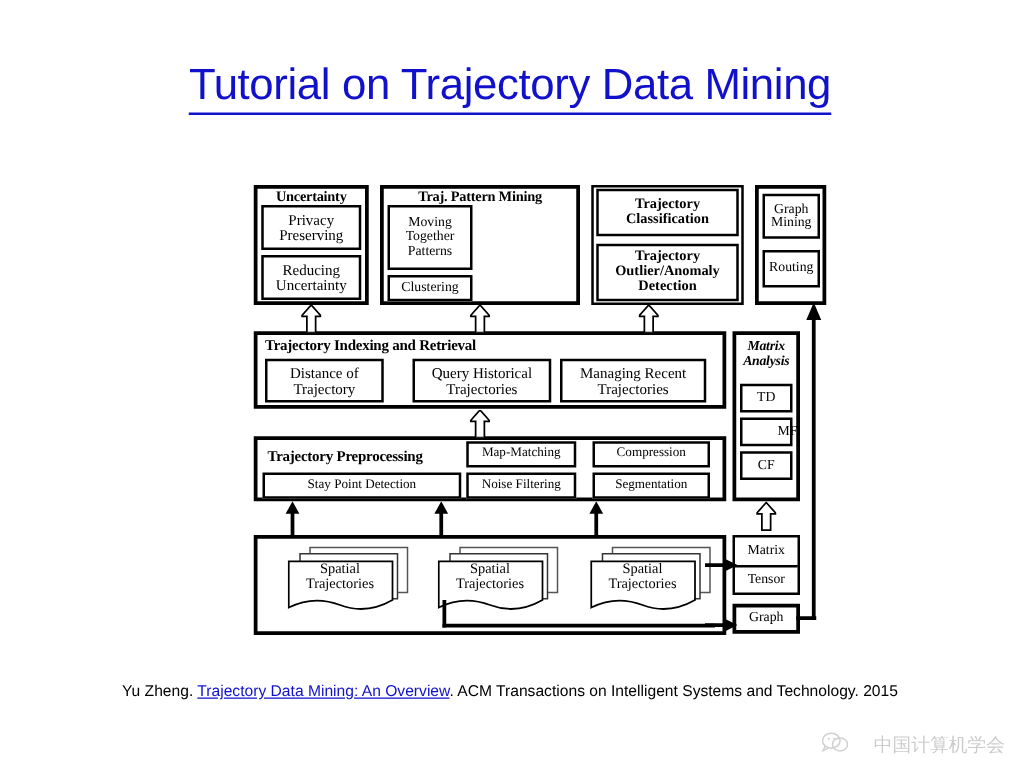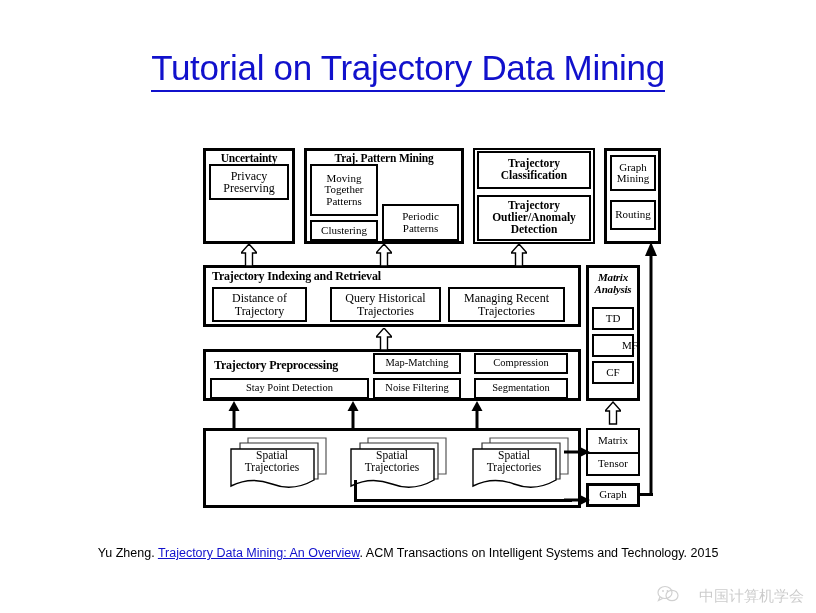--- a/index.html
+++ b/index.html
@@ -144,51 +144,51 @@
   
   #watermark {
     position: absolute;
     right: 12px;
     bottom: 6px;
     display: flex;
     align-items: center;
     gap: 20px;
     opacity: 0.30;
     color: #555;
-    font-family: Liberation Serif, serif;
+    font-family: Liberation Sans, sans-serif;
     font-size: 15px;
   }
 </style>
 </head>
 <body>
 
 <div id="slide-title">
   <span class="tu">Tutorial on Trajectory Data Mining</span>
 </div>
 
 <div id="diagram">
 
   <div class="bx grp" style="left:3px; top:6px; width:92px; height:96px;">
     <div class="hdr">Uncertainty</div>
   </div>
   <div class="bx leaf" style="left:9px; top:22px; width:80px; height:36px;">
     <span>Privacy Preserving</span>
   </div>
+  <div class="bx leaf" style="left:9px; top:62px; width:80px; height:36px;">
+    <span>Reducing Uncertainty</span>
+  </div>
 
   <div class="bx grp" style="left:104px; top:6px; width:160px; height:96px;">
     <div class="hdr">Traj. Pattern Mining</div>
   </div>
   <div class="bx leaf sm" style="left:110px; top:22px; width:68px; height:52px;">
     <span>Moving Together Patterns</span>
   </div>
   <div class="bx leaf sm" style="left:110px; top:78px; width:68px; height:21px;">
     <span>Clustering</span>
-  </div>
-  <div class="bx leaf sm" style="left:182px; top:62px; width:77px; height:37px;">
-    <span>Periodic Patterns</span>
   </div>
 
   <div class="bx grp" style="left:273px; top:6px; width:122px; height:96px; border-width:2px;"></div>
   <div class="bx leaf bold" style="left:277px; top:9px; width:114px; height:38px;">
     <span>Trajectory Classification</span>
   </div>
   <div class="bx leaf bold" style="left:277px; top:53px; width:114px; height:46px;">
     <span>Trajectory Outlier/Anomaly Detection</span>
   </div>
 

